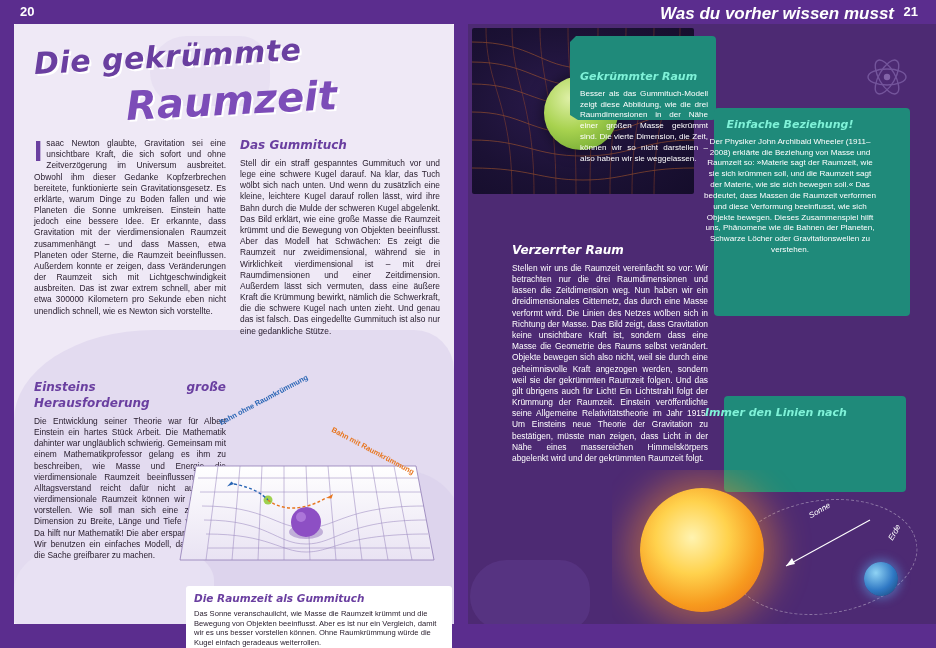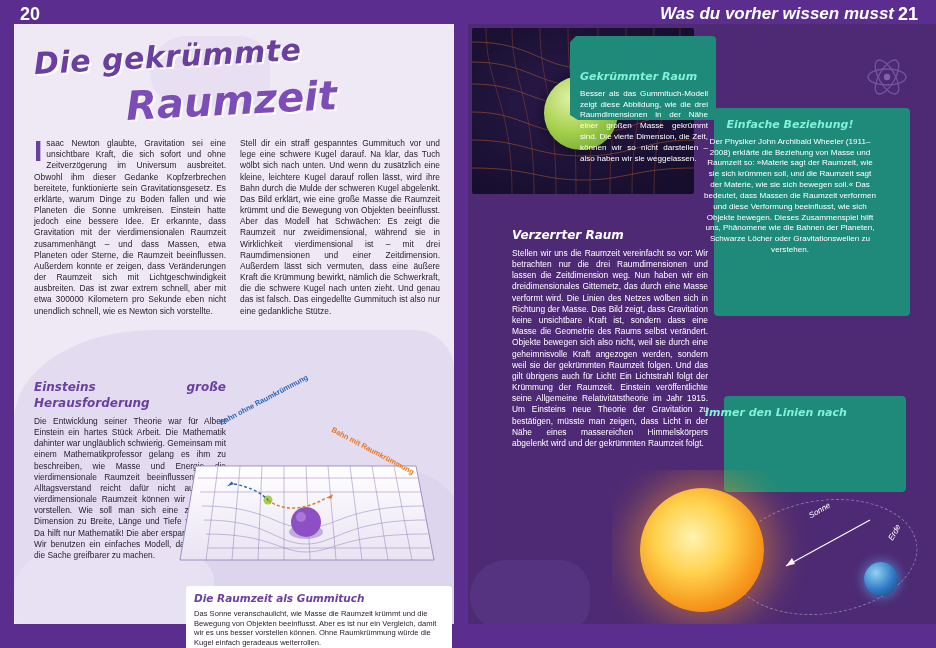--- a/index.html
+++ b/index.html
@@ -18,21 +18,21 @@
   .left-tint{position:absolute;left:14px;top:24px;width:440px;height:600px;background:#efe9f6;border-radius:2px;}
   .left-cloud{position:absolute;left:14px;top:330px;width:440px;height:294px;background:#e3dbf0;border-radius:140px 40px 6px 6px / 90px 40px 6px 6px;}
   .left-cloud2{position:absolute;left:200px;top:470px;width:260px;height:154px;background:#dcd2ec;border-radius:120px 60px 4px 4px / 70px 50px 4px 4px;opacity:.85;}
   .left-cloud3{position:absolute;left:14px;top:540px;width:200px;height:84px;background:#e9e2f4;border-radius:80px 80px 4px 4px / 50px 40px 4px 4px;opacity:.8;}
 
   .top-bar{position:absolute;left:0;top:0;width:936px;height:24px;background:#5b2d8e;}
   .bottom-bar{position:absolute;left:0;top:624px;width:936px;height:24px;background:#5b2d8e;}
   .left-strip{position:absolute;left:0;top:0;width:14px;height:648px;background:#5b2d8e;}
   .mid-strip{position:absolute;left:454px;top:0;width:14px;height:648px;background:#5b2d8e;}
 
-  .pagenum{position:absolute;top:4px;font-size:18px;color:#ffffff;font-weight:bold;}
+  .pagenum{position:absolute;top:4px;font-size:13px;color:#ffffff;font-weight:bold;}
   .pagenum.left{left:20px;}
   .pagenum.right{right:18px;}
   .chapter-title{position:absolute;top:4px;right:42px;color:#ffffff;font-size:17px;font-weight:bold;font-style:italic;}
 
   
   .headline{position:absolute;left:34px;top:46px;width:400px;}
   .headline .l1{
     font-family:"DejaVu Sans", sans-serif;
     font-weight:bold;font-style:italic;
     font-size:30px;color:#6a3fa0;letter-spacing:.5px;
@@ -47,21 +47,21 @@
     text-shadow:2px 2px 0 #ffffff;
   }
 
   
   .col{position:absolute;font-size:8.4px;line-height:1.33;color:#2b2030;text-align:justify;}
   .col p{margin:0 0 6px 0;}
   .h-sub{
     font-family:"DejaVu Sans", sans-serif;
     font-weight:bold;font-style:italic;color:#6a3fa0;font-size:12px;margin:0 0 4px 0;
   }
-  .h-sub.white{color:#ffffff;}
+  .h-sub.white{color:#ffffff;margin-top:15px;}
   .dropcap{
     float:left;font-size:30px;line-height:24px;font-weight:bold;color:#6a3fa0;
     margin:1px 4px 0 0;
   }
 
   .c1{left:34px;top:138px;width:192px;}
   .c1b{left:34px;top:380px;width:192px;}
   .c2{left:240px;top:138px;width:200px;}
 
   .c3{left:512px;top:228px;width:196px;color:#ffffff;}
@@ -185,20 +185,21 @@
       <span>saac Newton glaubte, Gravitation sei eine unsichtbare Kraft, die sich sofort und ohne Zeitverzögerung im Universum ausbreitet. Obwohl ihm dieser Gedanke Kopfzerbrechen bereitete, funktionierte sein Gravitationsgesetz. Es erklärte, warum Dinge zu Boden fallen und wie Planeten die Sonne umkreisen. Einstein hatte jedoch eine bessere Idee. Er erkannte, dass Gravitation mit der vierdimensionalen Raumzeit zusammenhängt – und dass Massen, etwa Planeten oder Sterne, die Raumzeit beeinflussen. Außerdem konnte er zeigen, dass Veränderungen der Raumzeit sich mit Lichtgeschwindigkeit ausbreiten. Das ist zwar extrem schnell, aber mit etwa 300000 Kilometern pro Sekunde eben nicht unendlich schnell, wie es Newton sich vorstellte.</span>
     </p>
   </div>
 
   <div class="col c1b">
     <div class="h-sub">Einsteins große Herausforderung</div>
     <p>Die Entwicklung seiner Theorie war für Albert Einstein ein hartes Stück Arbeit. Die Mathematik dahinter war ungläublich schwierig. Gemeinsam mit einem Mathematikprofessor gelang es ihm zu beschreiben, wie Masse und Energie die vierdimensionale Raumzeit beeinflussen. Unser Alltagsverstand reicht dafür nicht aus. Eine vierdimensionale Raumzeit können wir uns nicht vorstellen. Wie soll man sich eine zusätzliche Dimension zu Breite, Länge und Tiefe vorstellen? Da hilft nur Mathematik! Die aber ersparen wir uns. Wir benutzen ein einfaches Modell, das uns hilft, die Sache greifbarer zu machen.</p>
   </div>
 
   <div class="col c2">
+    <div class="h-sub">Das Gummituch</div>
     <p>Stell dir ein straff gespanntes Gummituch vor und lege eine schwere Kugel darauf. Na klar, das Tuch wölbt sich nach unten. Und wenn du zusätzlich eine kleine, leichtere Kugel darauf rollen lässt, wird ihre Bahn durch die Mulde der schweren Kugel abgelenkt. Das Bild erklärt, wie eine große Masse die Raumzeit krümmt und die Bewegung von Objekten beeinflusst. Aber das Modell hat Schwächen: Es zeigt die Raumzeit nur zweidimensional, während sie in Wirklichkeit vierdimensional ist – mit drei Raumdimensionen und einer Zeitdimension. Außerdem lässt sich vermuten, dass eine äußere Kraft die Krümmung bewirkt, nämlich die Schwerkraft, die die schwere Kugel nach unten zieht. Und genau das ist falsch. Das eingedellte Gummituch ist also nur eine gedankliche Stütze.</p>
   </div>
 
   <svg class="sheet" viewBox="0 0 260 130">
     <defs>
       <linearGradient id="gsheet" x1="0" y1="0" x2="0" y2="1">
         <stop offset="0%" stop-color="#ffffff"></stop>
         <stop offset="100%" stop-color="#e9e3f3"></stop>
       </linearGradient>
     </defs>

